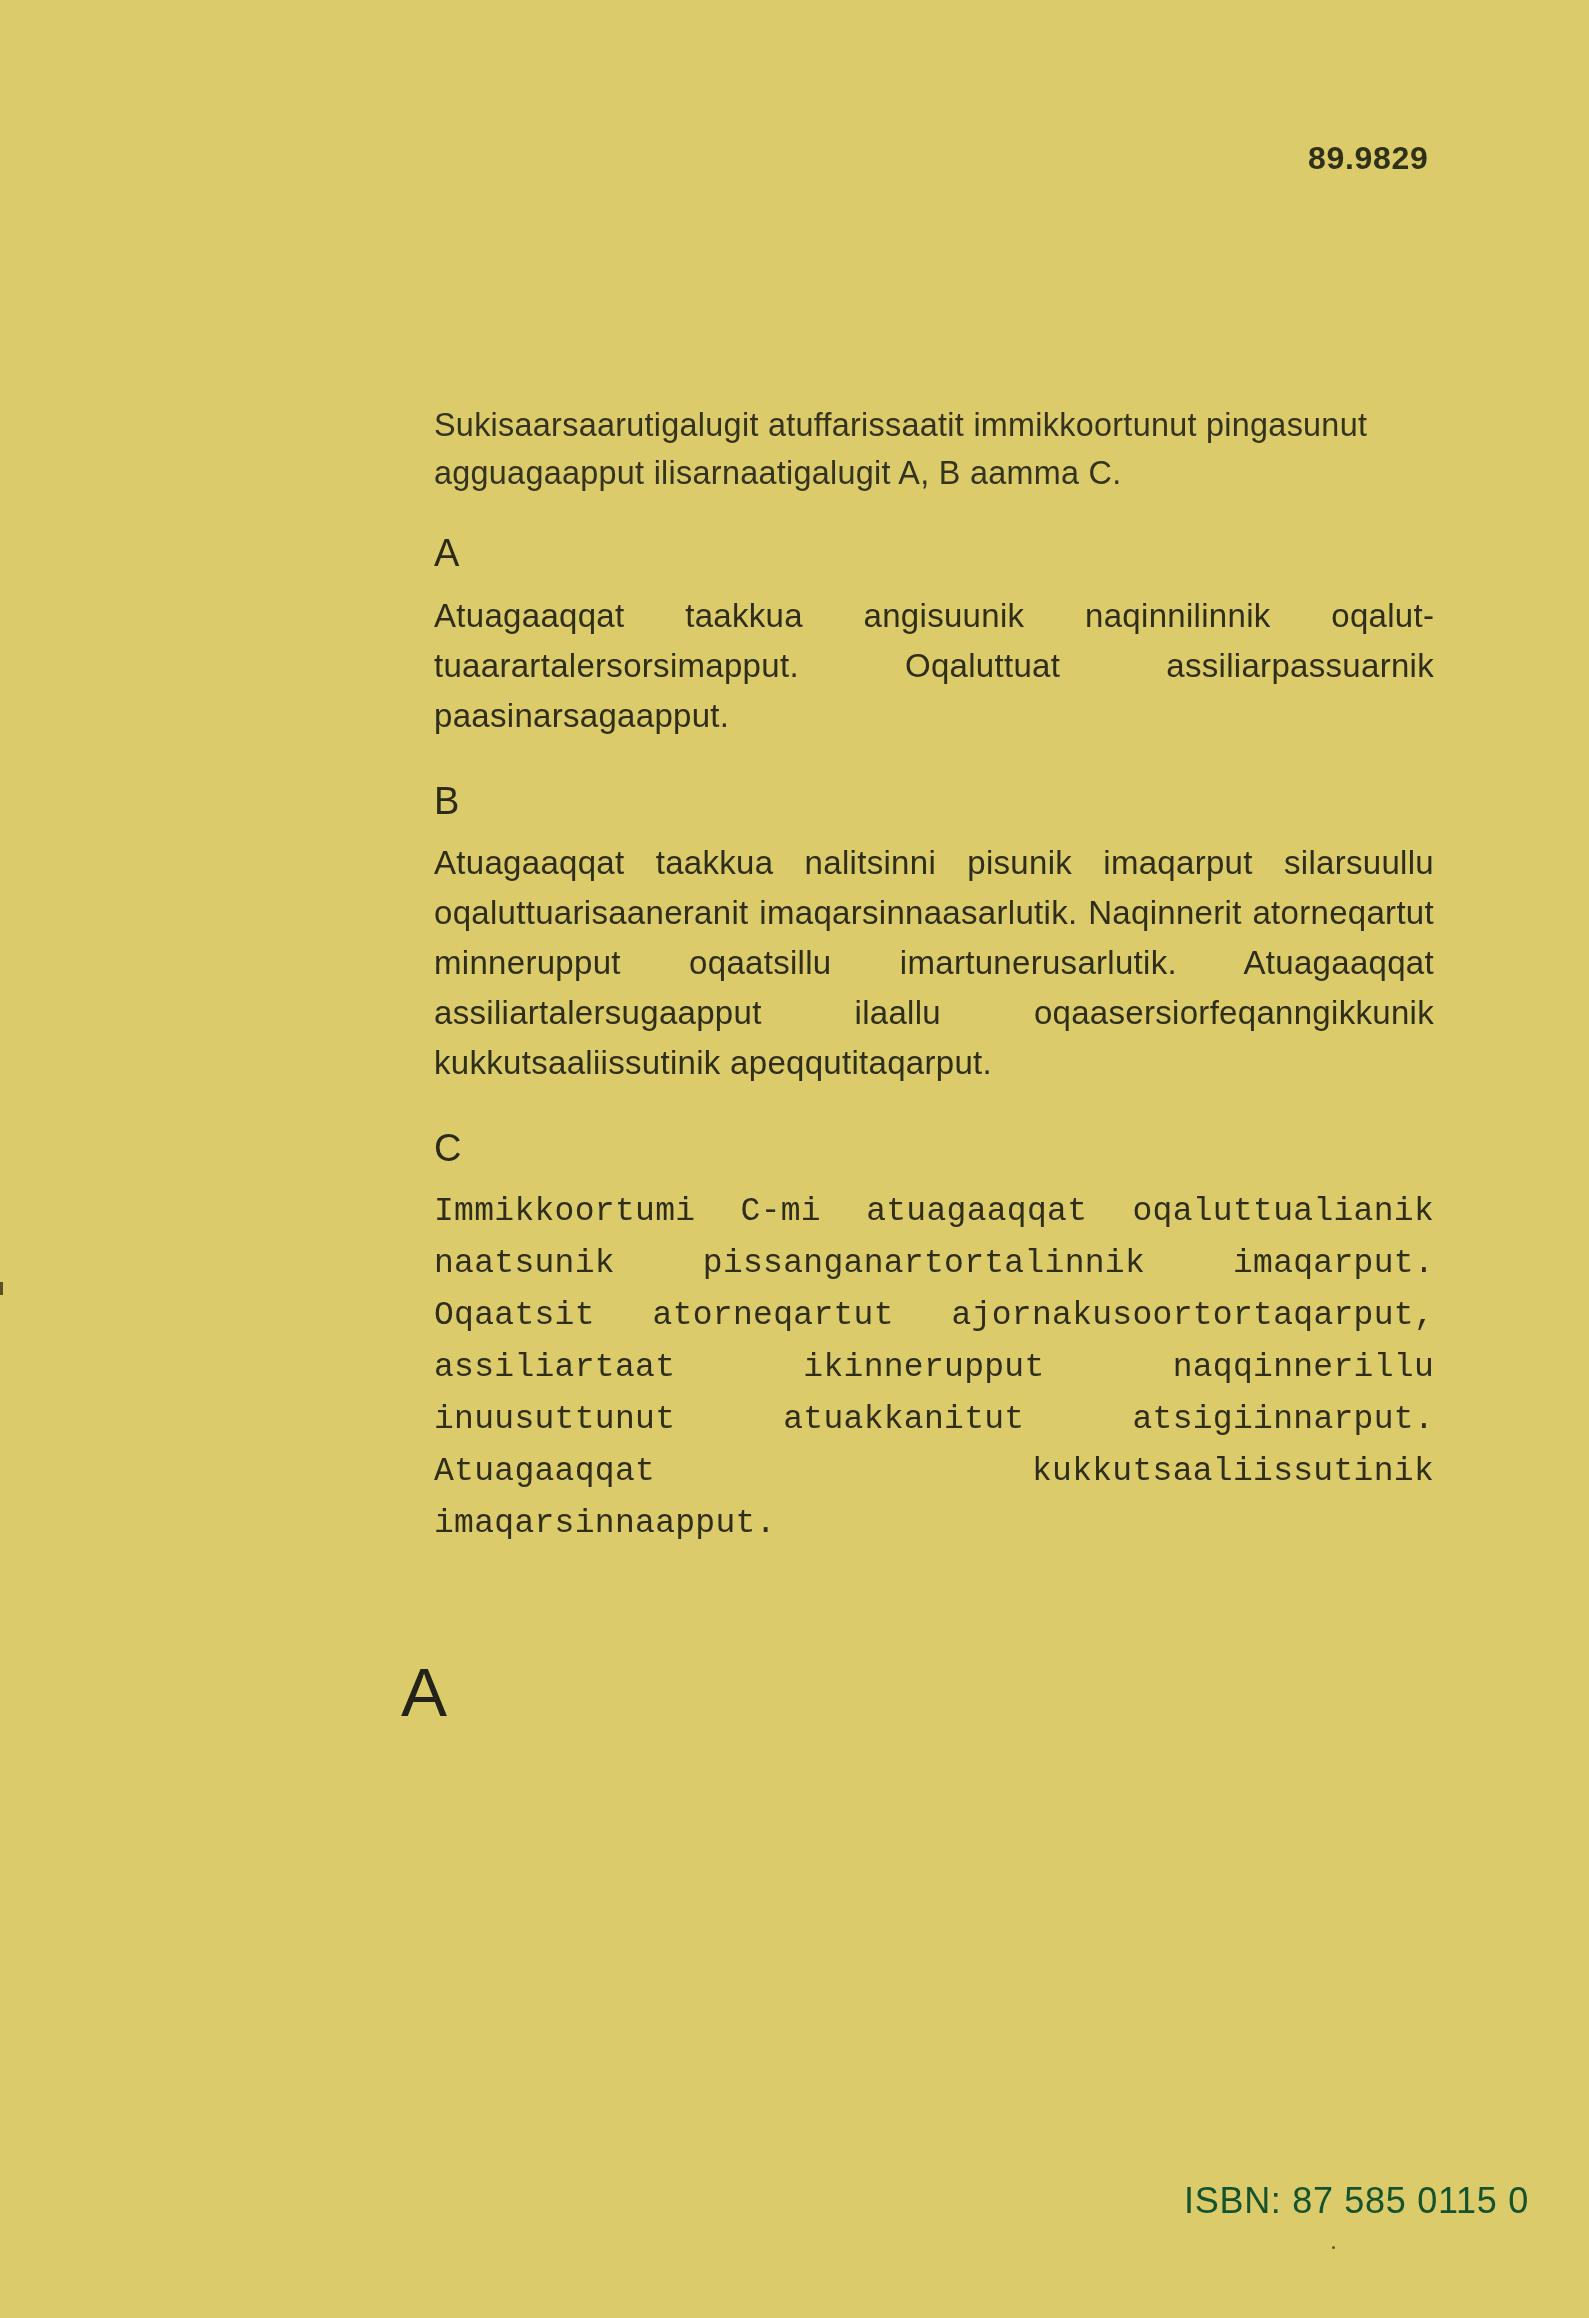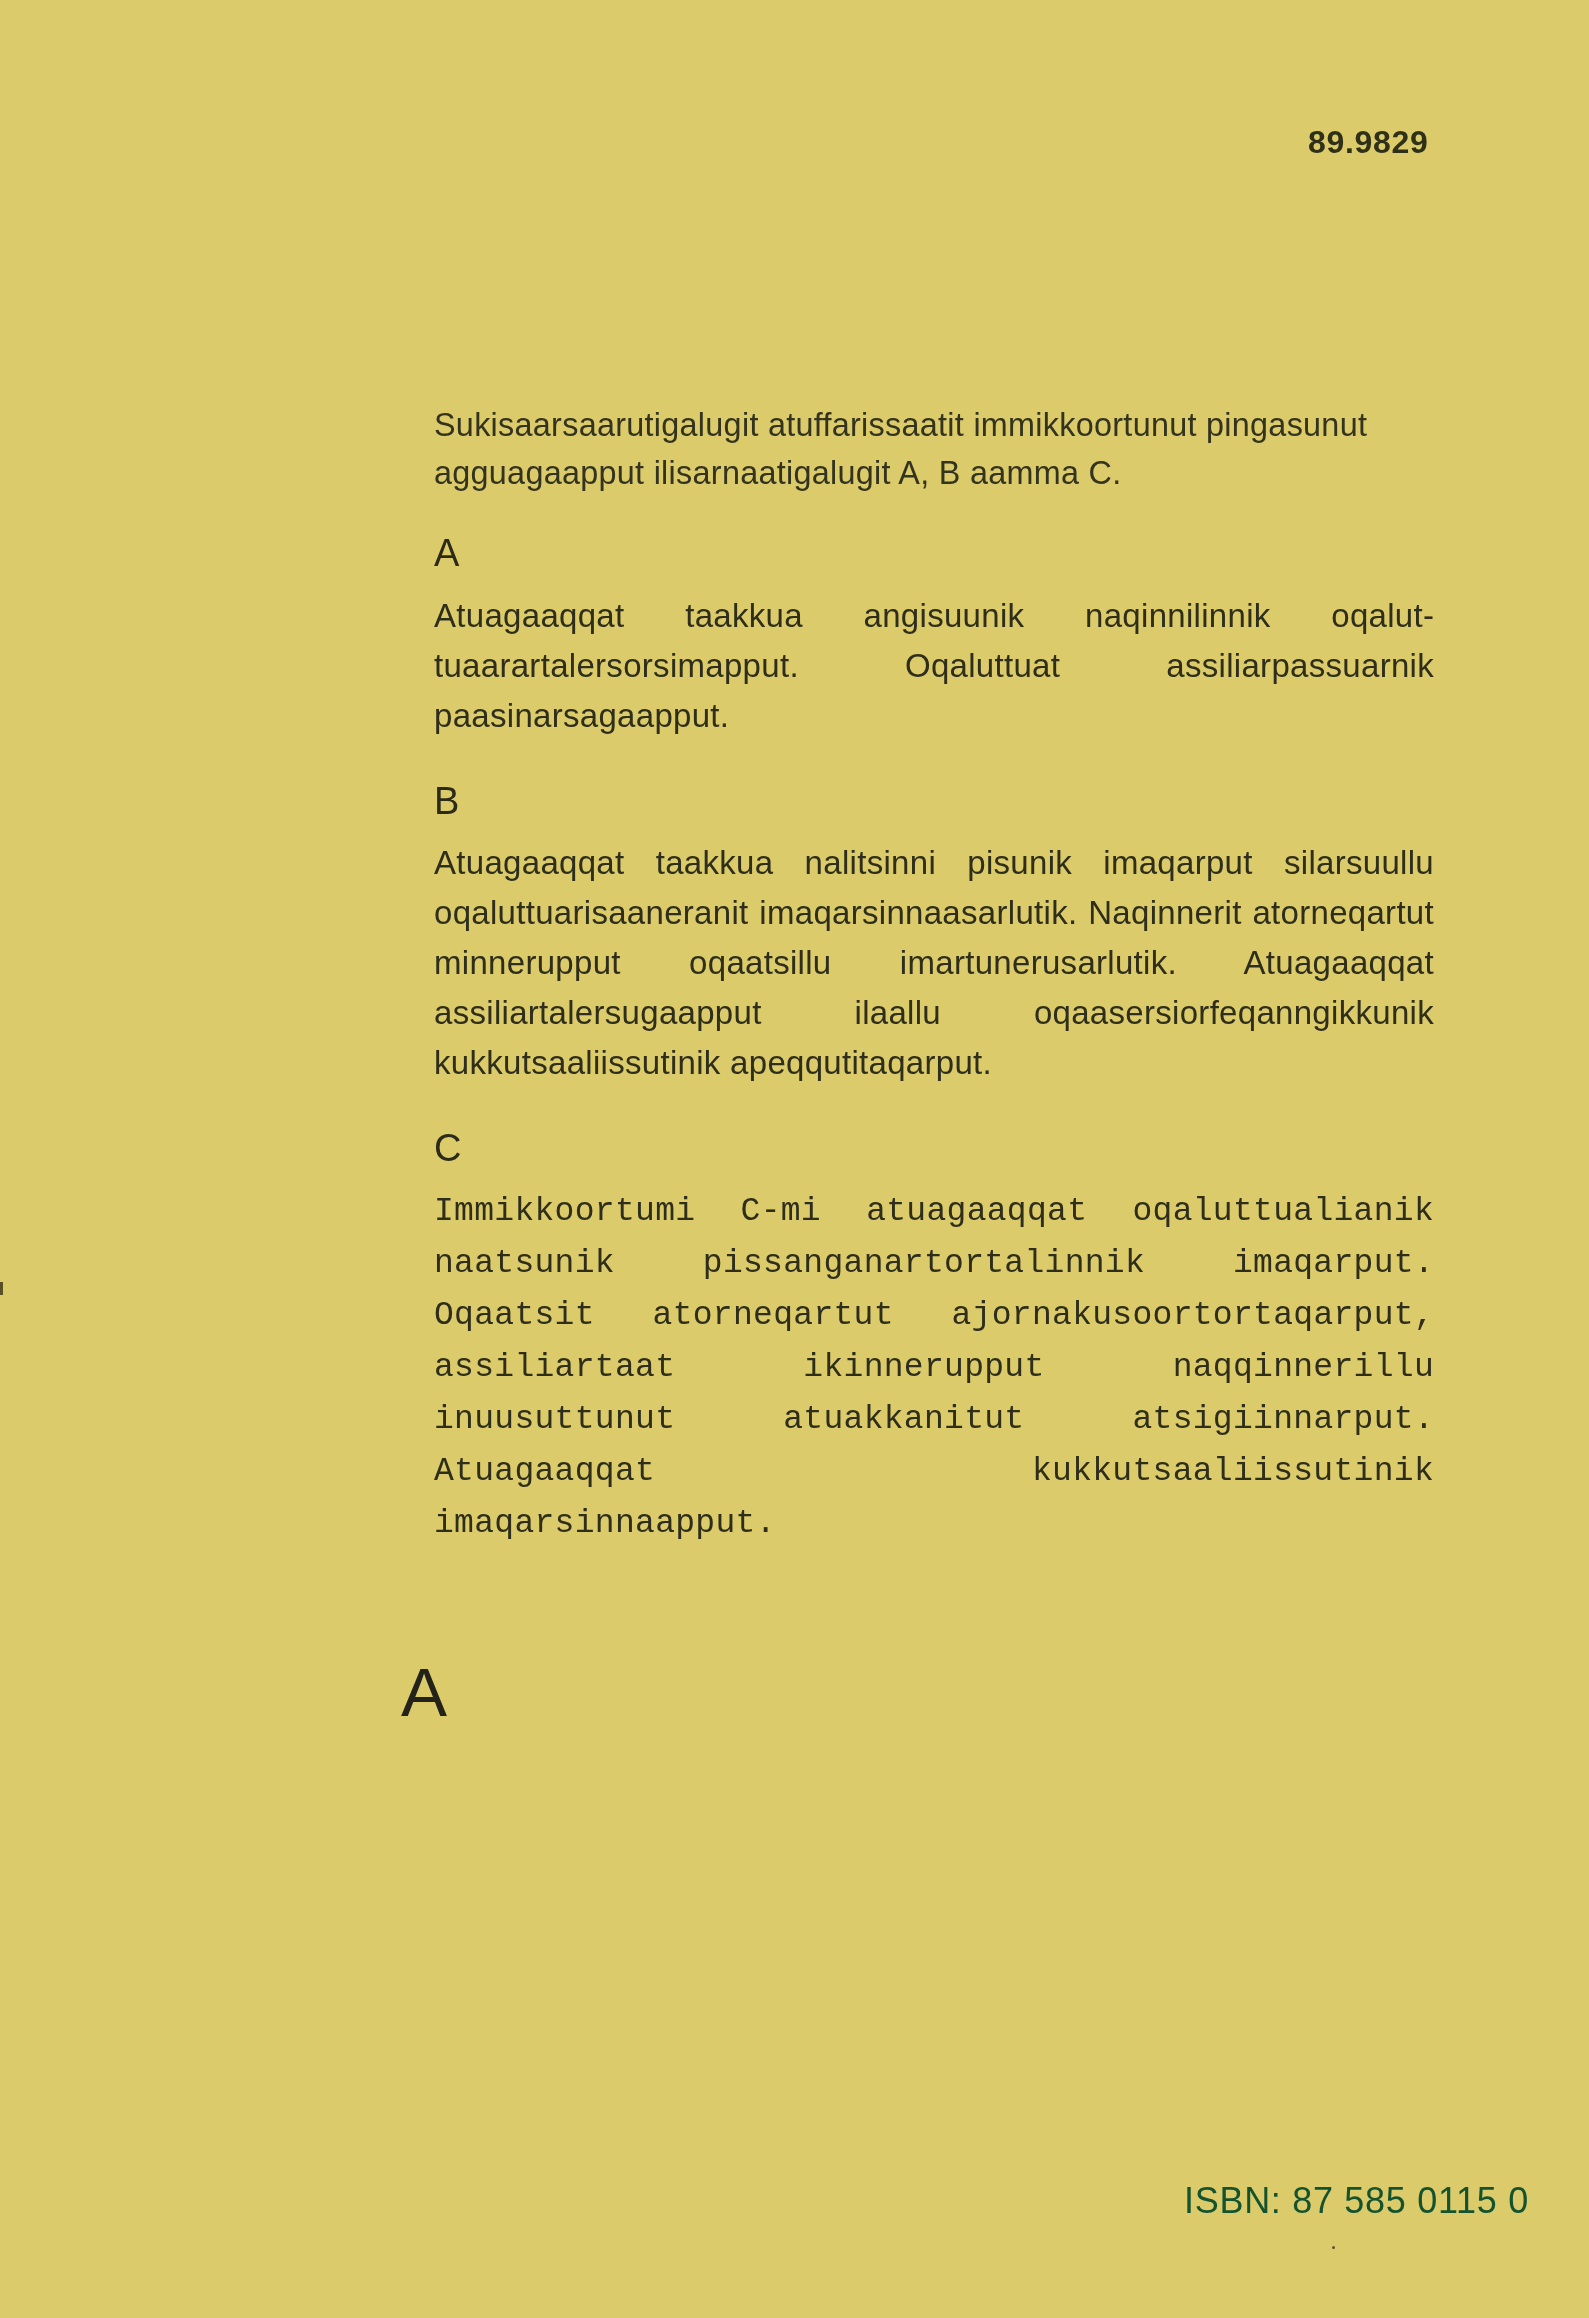--- a/index.html
+++ b/index.html
@@ -11,21 +11,21 @@
       height: 2319px;
       background: #dccb6b;
       position: relative;
       overflow: hidden;
       color: #2a2a1a;
       font-family: "Liberation Sans", sans-serif;
     }
     .page-number {
       position: absolute;
       left: 1308px;
-      top: 124px;
+      top: 140px;
       font-size: 32px;
       font-weight: bold;
       letter-spacing: 0.7px;
       color: #2f3018;
     }
     .content {
       position: absolute;
       left: 434px;
       top: 401px;
       width: 1000px;

